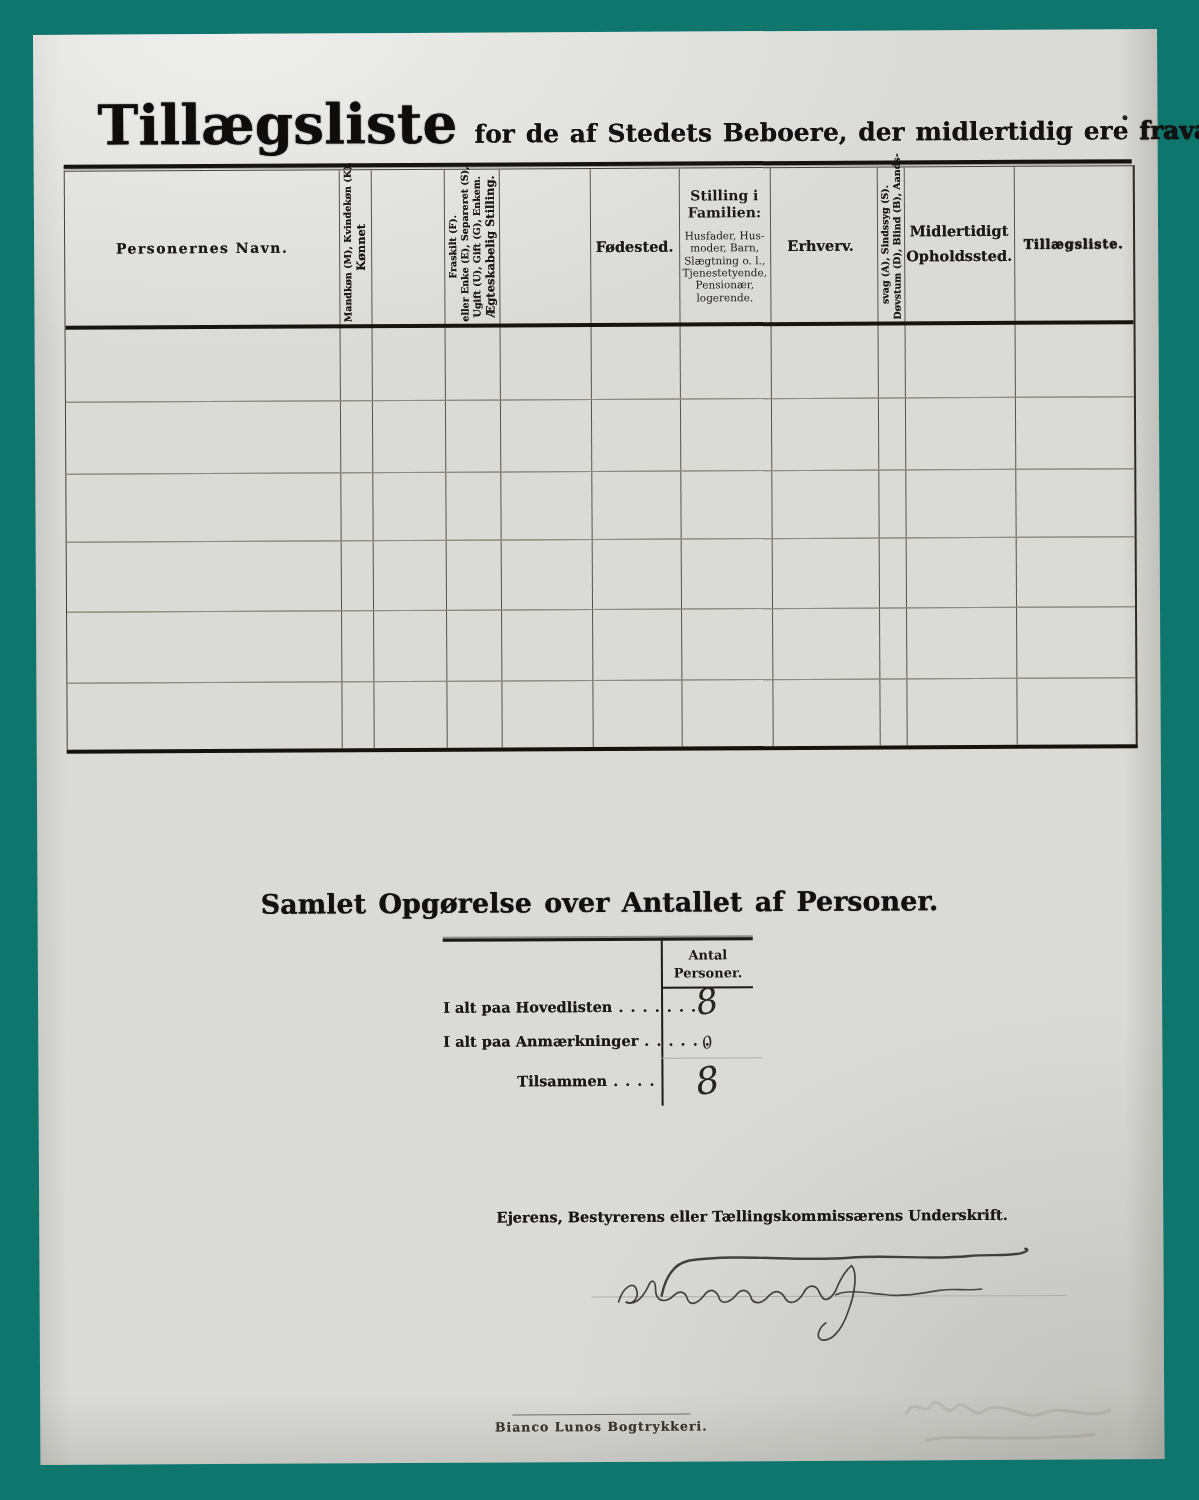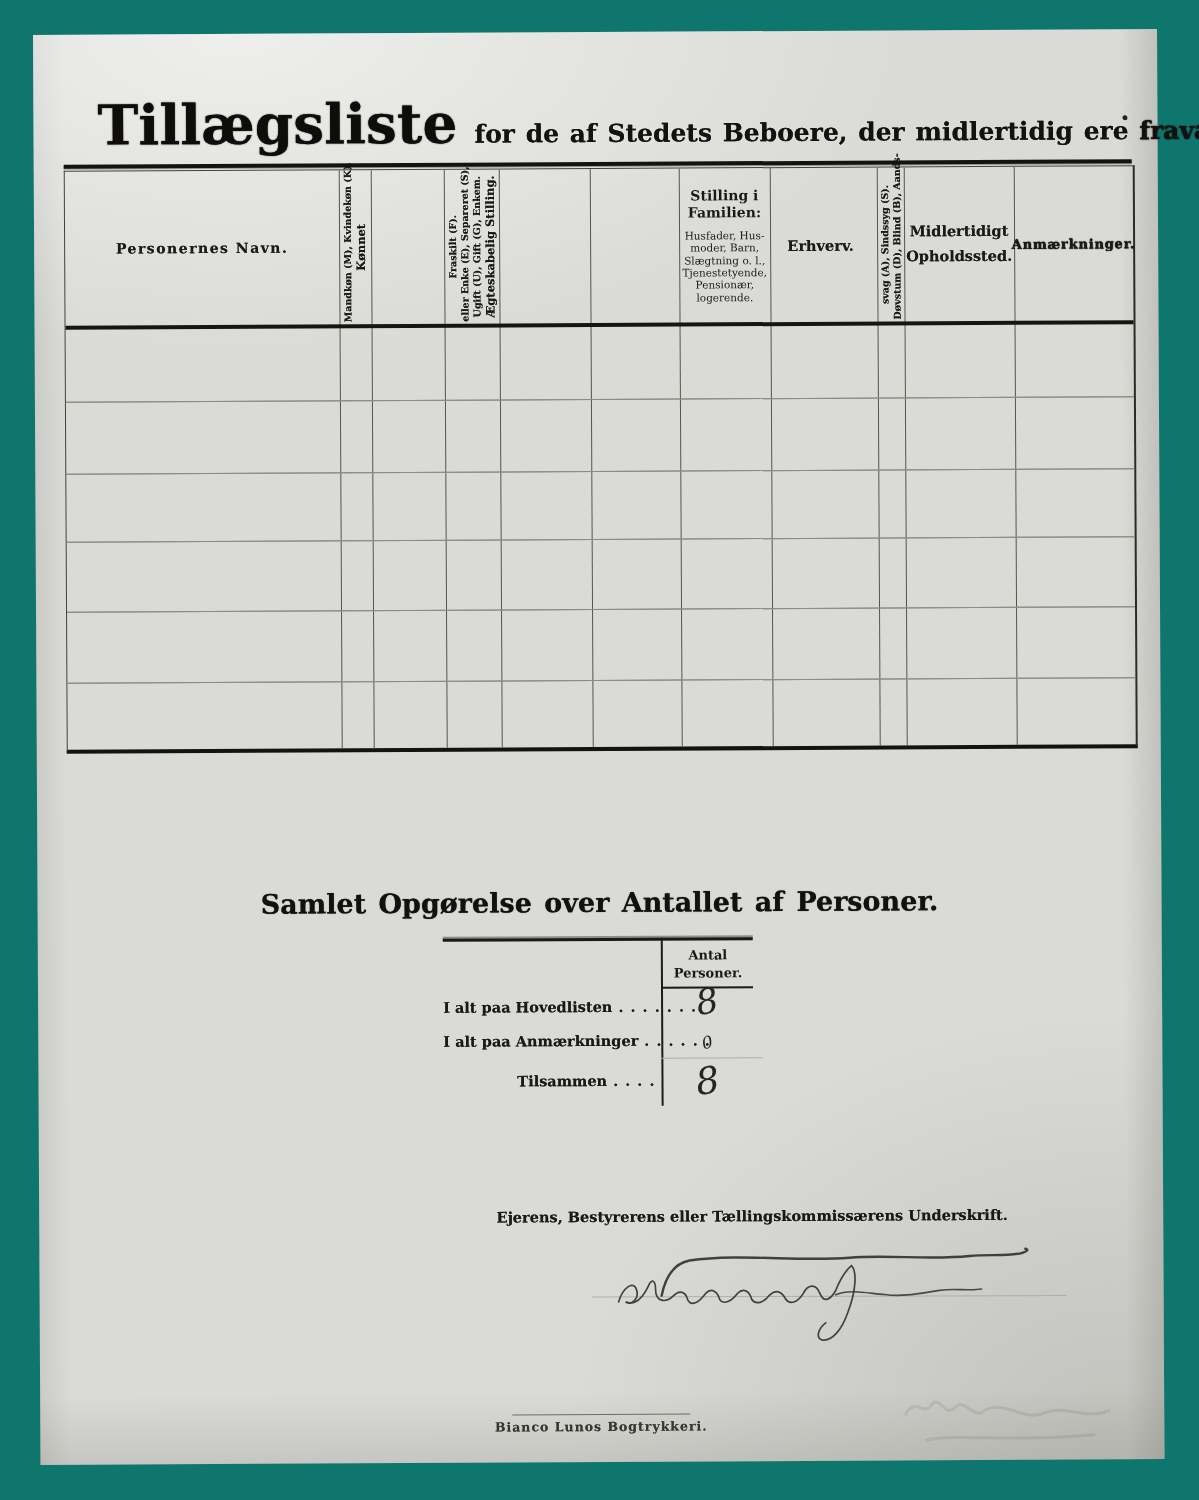--- a/index.html
+++ b/index.html
@@ -172,20 +172,23 @@
       <div class="cell" style="left:379px;width:55px">
         <div class="vwrap">
           <div class="vsub">Fraskilt (F).</div>
           <div class="vsub">eller Enke (E), Separeret (S),</div>
           <div class="vsub">Ugift (U), Gift (G), Enkem.</div>
           <div class="vtitle">Ægteskabelig Stilling.</div>
         </div>
       </div>
 
 
+      <div class="cell" style="left:525px;width:89px">
+        <div class="c-label f14">Fødested.</div>
+      </div>
 
       <div class="cell stilling" style="left:614px;width:91px">
         <div>
           <div class="tt">Stilling i</div>
           <div class="tt">Familien:</div>
           <div class="gap"></div>
           <div class="ss">Husfader, Hus-</div>
           <div class="ss">moder, Barn,</div>
           <div class="ss">Slægtning o. l.,</div>
           <div class="ss">Tjenestetyende,</div>
@@ -206,21 +209,21 @@
       </div>
 
       <div class="cell" style="left:839px;width:110px">
         <div class="stack c-label" style="font-size:14.5px;line-height:1.7">
           <div>Midlertidigt</div>
           <div>Opholdssted.</div>
         </div>
       </div>
 
       <div class="cell" style="left:949px;width:119px">
-        <div class="c-label anm-label">Anmærkninger.</div>
+        <div class="c-label anm-label">Tillægsliste.</div>
       </div>
     </section>
 
     <div class="sum-heading">Samlet Opgørelse over Antallet af Personer.</div>
 
     <div class="sumtable">
       <div class="s-toprule"></div>
       <div class="s-vline"></div>
       <div class="s-antal">
         <div>Antal</div>

